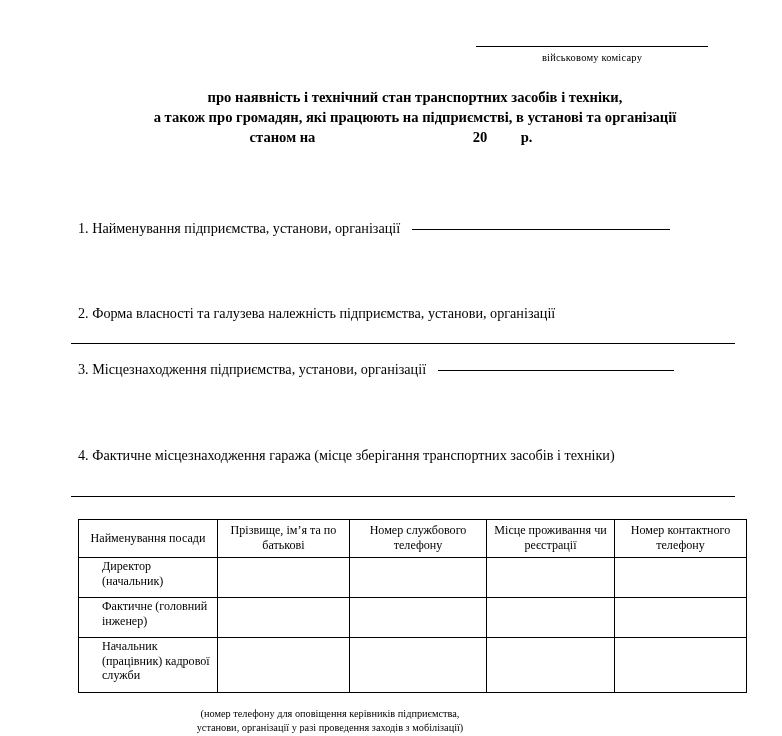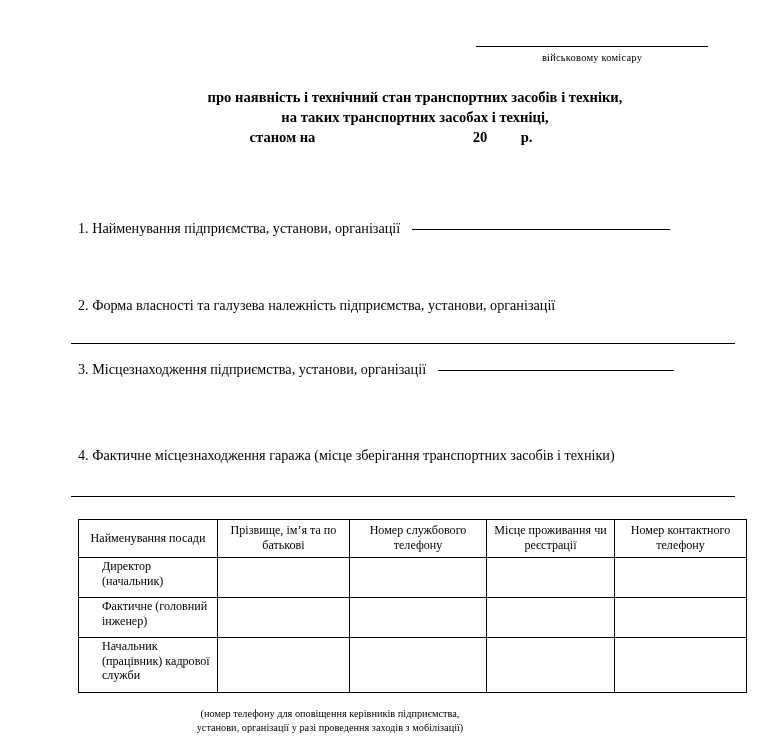--- a/index.html
+++ b/index.html
@@ -80,21 +80,21 @@
   .inline-rule {
     display: inline-block;
     vertical-align: 3px;
     border-bottom: 1.6px solid #000;
     height: 0;
   }
 
   .item1 { top: 219px; }
   .item1 .inline-rule { width: 258px; margin-left: 8px; }
 
-  .item2 { top: 296px; text-align: center; }
+  .item2 { top: 304px; text-align: center; }
   .item3 { top: 360px; }
   .item3 .inline-rule { width: 236px; margin-left: 8px; }
   .item4 { top: 446px; }
 
   
   .blank-rule {
     position: absolute;
     left: 71px;
     width: 664px;
     height: 0;
@@ -162,21 +162,21 @@
 
 <div class="page">
 
   <div class="addressee">
     <div class="addressee-rule"></div>
     <div class="addressee-caption">військовому комісару</div>
   </div>
 
   <div class="title-block">
     <div class="title-line">про наявність і технічний стан транспортних засобів і техніки,</div>
-    <div class="title-line">на таких транспортних засобах і техніці,</div>
+    <div class="title-line">а також про громадян, які працюють на підприємстві, в установі та організації</div>
     <div class="date-line">
       <span>станом на</span>
       <span class="gap-wide"></span>
       <span>20</span>
       <span class="gap-narrow"></span>
       <span>р.</span>
     </div>
   </div>
 
   <div class="item item1">

